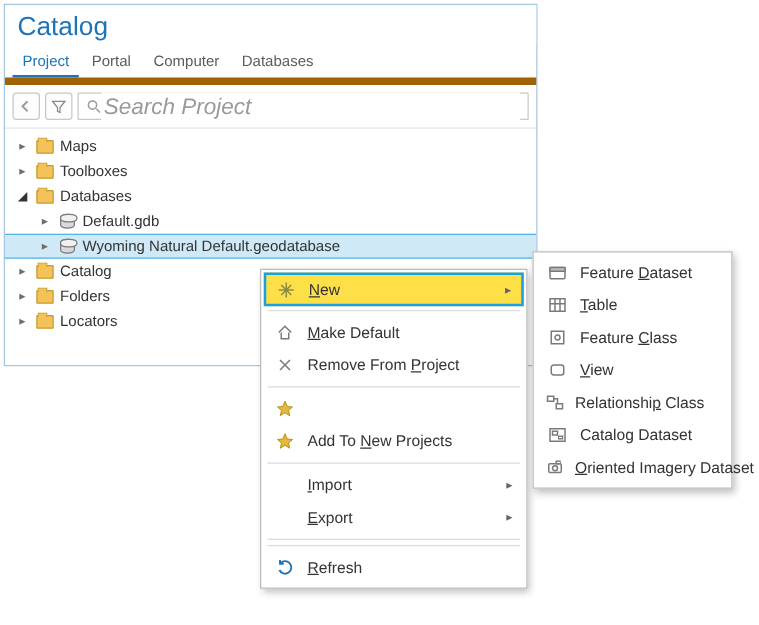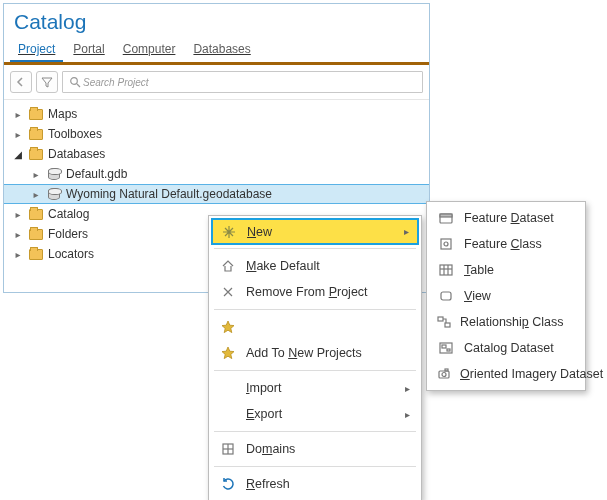--- a/index.html
+++ b/index.html
@@ -26,22 +26,21 @@
   .title-bar {
     background: #fff;
     padding: 6px 10px 2px 10px;
     color: #1c74b8;
     font-size: 21px;
   }
   .tabs {
     display: flex;
     gap: 2px;
     padding: 2px 6px 0 6px;
-    border-bottom: 3px solid #a16207;
-    text-decoration: underline;
+    border-bottom: 6px solid #a16207;
   }
   .tab {
     padding: 4px 8px;
     color: #5b5b5b;
     cursor: default;
   }
   .tab.active {
     color: #1c74b8;
     border-bottom: 2px solid #1c74b8;
   }
@@ -67,21 +66,21 @@
     align-items: center;
     border: 1px solid #c8c8c8;
     border-radius: 1px;
     background: #fff;
     height: 22px;
     padding: 0 6px;
     color: #888;
   }
   .search-wrap input {
     border: none; outline: none; flex: 1;
-    font-family: inherit; font-size: 10px;
+    font-family: inherit; font-size: 18px;
     color: #333; font-style: italic;
   }
   .search-wrap input::placeholder { color: #9a9a9a; font-style: italic; }
   .tree {
     flex: 1;
     overflow: auto;
     padding: 4px 0;
   }
   .tree-row {
     display: flex;
@@ -341,30 +340,20 @@
       <span class="ico-slot"></span>
       <span class="lbl"><span class="accel">I</span>mport</span>
       <span class="sub-arrow">▸</span>
     </div>
     <div class="ctx-row">
       <span class="ico-slot"></span>
       <span class="lbl"><span class="accel">E</span>xport</span>
       <span class="sub-arrow">▸</span>
     </div>
     <div class="ctx-sep"></div>
-    <div class="ctx-row">
-      <span class="ico-slot">
-        <svg width="16" height="16" viewBox="0 0 16 16" fill="none" stroke="#7a7a7a" stroke-width="1.2">
-          <rect x="3" y="3" width="10" height="10"></rect>
-          <line x1="8" y1="3" x2="8" y2="13"></line>
-          <line x1="3" y1="8" x2="13" y2="8"></line>
-        </svg>
-      </span>
-      <span class="lbl">Do<span class="accel">m</span>ains</span>
-    </div>
     <div class="ctx-sep"></div>
     <div class="ctx-row">
       <span class="ico-slot">
         <svg width="16" height="16" viewBox="0 0 16 16" fill="none" stroke="#1c74b8" stroke-width="1.5">
           <path d="M4 5 A5 5 0 1 1 3.5 10"></path>
           <path d="M4 2 V5 H7"></path>
         </svg>
       </span>
       <span class="lbl"><span class="accel">R</span>efresh</span>
     </div>
@@ -372,44 +361,44 @@
 
 <div id="ctx2" class="ctx">
     <div class="ctx-row">
       <span class="ico-slot">
         <svg width="16" height="16" viewBox="0 0 16 16" fill="none" stroke="#7a7a7a" stroke-width="1.2">
           <rect x="2" y="4" width="12" height="9" rx="1"></rect>
           <rect x="2" y="4" width="12" height="3" fill="#bcbcbc"></rect>
         </svg>
       </span>
       <span class="lbl">Feature <span class="accel">D</span>ataset</span>
-    </div>
-    <div class="ctx-row">
-      <span class="ico-slot">
-        <svg width="16" height="16" viewBox="0 0 16 16" fill="none" stroke="#7a7a7a" stroke-width="1.2">
-          <rect x="3" y="3" width="10" height="10"></rect>
-          <circle cx="8" cy="8" r="2"></circle>
-        </svg>
-      </span>
-      <span class="lbl">Feature <span class="accel">C</span>lass</span>
     </div>
     <div class="ctx-row">
       <span class="ico-slot">
         <svg width="16" height="16" viewBox="0 0 16 16" fill="none" stroke="#7a7a7a" stroke-width="1.2">
           <rect x="2" y="3" width="12" height="10"></rect>
           <line x1="2" y1="7" x2="14" y2="7"></line>
           <line x1="6" y1="3" x2="6" y2="13"></line>
           <line x1="10" y1="3" x2="10" y2="13"></line>
         </svg>
       </span>
       <span class="lbl"><span class="accel">T</span>able</span>
     </div>
     <div class="ctx-row">
       <span class="ico-slot">
         <svg width="16" height="16" viewBox="0 0 16 16" fill="none" stroke="#7a7a7a" stroke-width="1.2">
+          <rect x="3" y="3" width="10" height="10"></rect>
+          <circle cx="8" cy="8" r="2"></circle>
+        </svg>
+      </span>
+      <span class="lbl">Feature <span class="accel">C</span>lass</span>
+    </div>
+    <div class="ctx-row">
+      <span class="ico-slot">
+        <svg width="16" height="16" viewBox="0 0 16 16" fill="none" stroke="#7a7a7a" stroke-width="1.2">
           <rect x="3" y="4" width="10" height="8" rx="2"></rect>
         </svg>
       </span>
       <span class="lbl"><span class="accel">V</span>iew</span>
     </div>
     <div class="ctx-row">
       <span class="ico-slot">
         <svg width="16" height="16" viewBox="0 0 16 16" fill="none" stroke="#7a7a7a" stroke-width="1.2">
           <rect x="2" y="3" width="5" height="4"></rect>
           <rect x="9" y="9" width="5" height="4"></rect>

